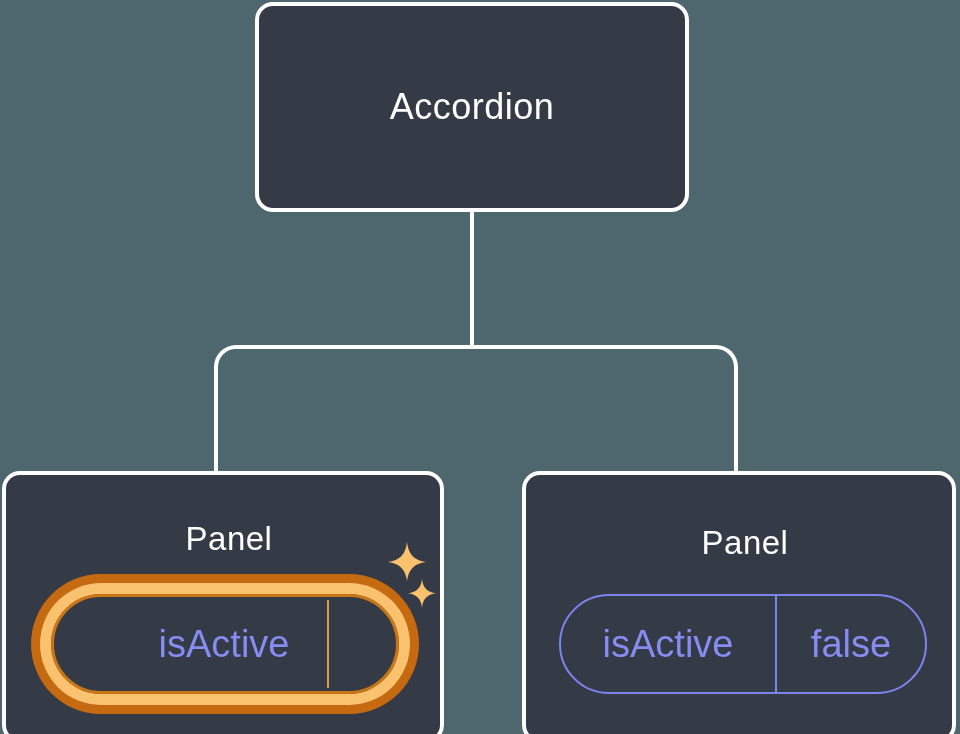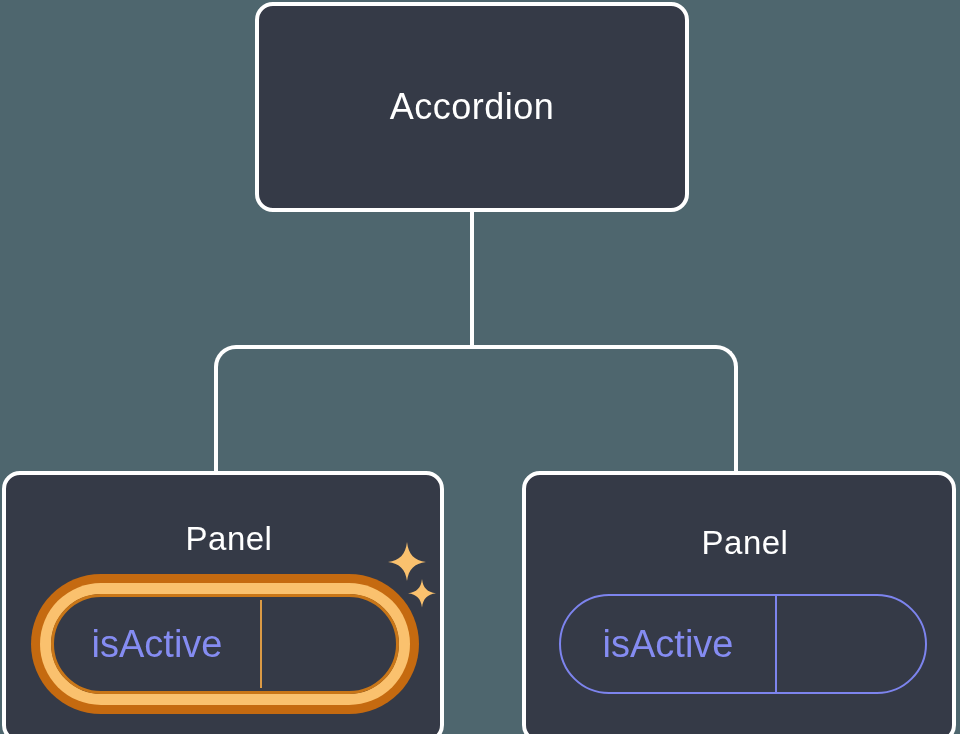--- a/index.html
+++ b/index.html
@@ -53,20 +53,21 @@
   
   .pill {
     position: absolute;
     height: 100px;
     border-radius: 52px;
     box-sizing: border-box;
     display: flex;
     align-items: center;
     font-size: 38px;
     color: #858CF2;
+    justify-content: center;
   }
   .pill-cell { display: flex; align-items: center; justify-content: center; height: 100%; }
 
   .pill-active {
     left: 45px; top: 119px; width: 348px;
     border: 3px solid #C97617;
     box-shadow: 0 0 0 11px #FAC16E, 0 0 0 20px #C56A10;
   }
   .pill-active .cell-key { width: 206px; }
   .pill-active .cell-val { flex: 1; font-weight: 700; }
@@ -115,16 +116,17 @@
   <svg class="sparkles" viewBox="0 0 62 70">
     <path d="M 27 1 C 28.5 13.6 34.4 19.5 46 21 C 34.4 22.5 28.5 28.4 27 40 C 25.5 28.4 19.6 22.5 8 21 C 19.6 19.5 25.5 13.6 27 1 Z" fill="#FAC16E"></path>
     <path d="M 42 38 C 43.1 47 47.3 51.2 56 52.3 C 47.3 53.4 43.1 57.6 42 66.5 C 40.9 57.6 36.7 53.4 28 52.3 C 36.7 51.2 40.9 47 42 38 Z" fill="#FAC16E"></path>
   </svg>
 
   <div class="card card-right">
     <span class="panel-label">Panel</span>
     <div class="pill pill-inactive">
       <div class="pill-cell cell-key">isActive</div>
       <div class="divider-inactive"></div>
+      <div class="pill-cell cell-val">false</div>
     </div>
   </div>
 
 </div>
 
 </body></html>

